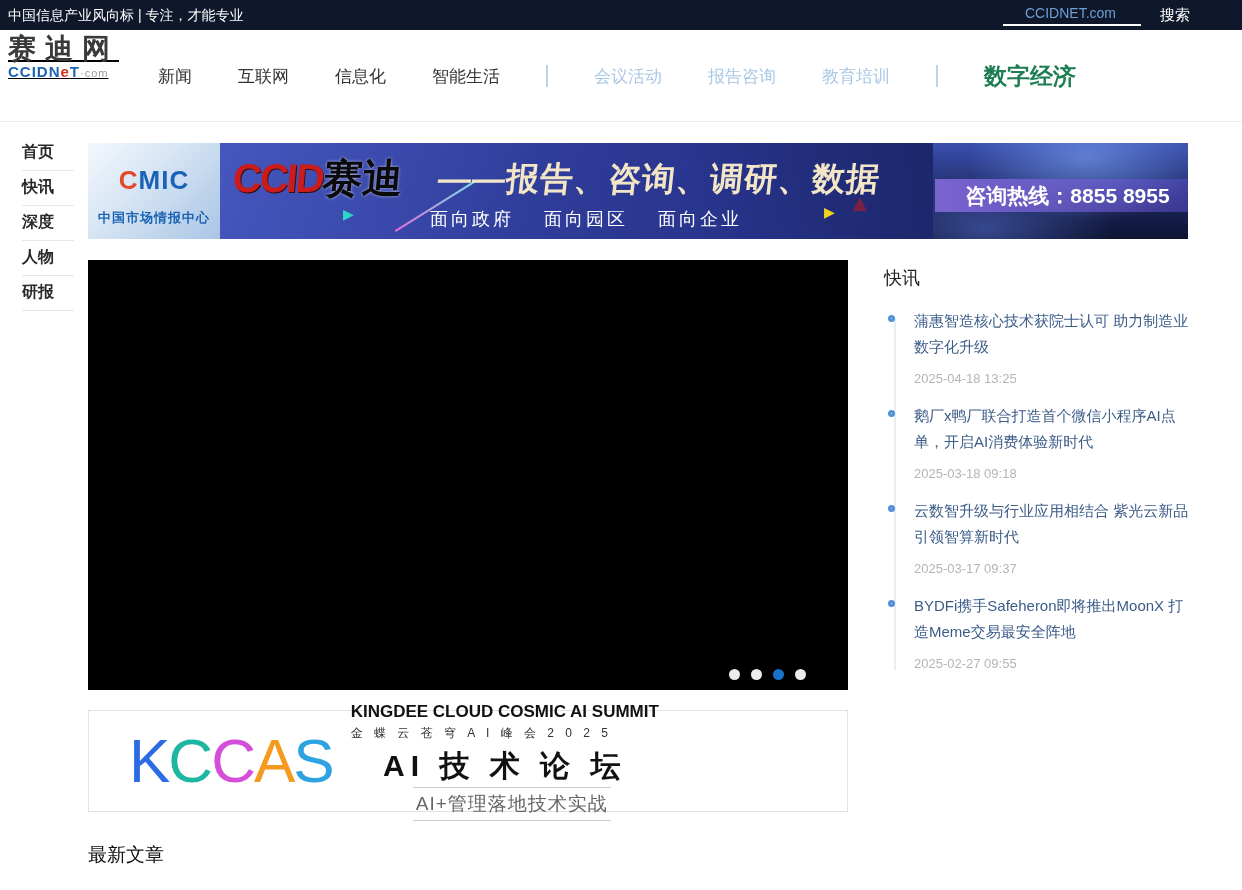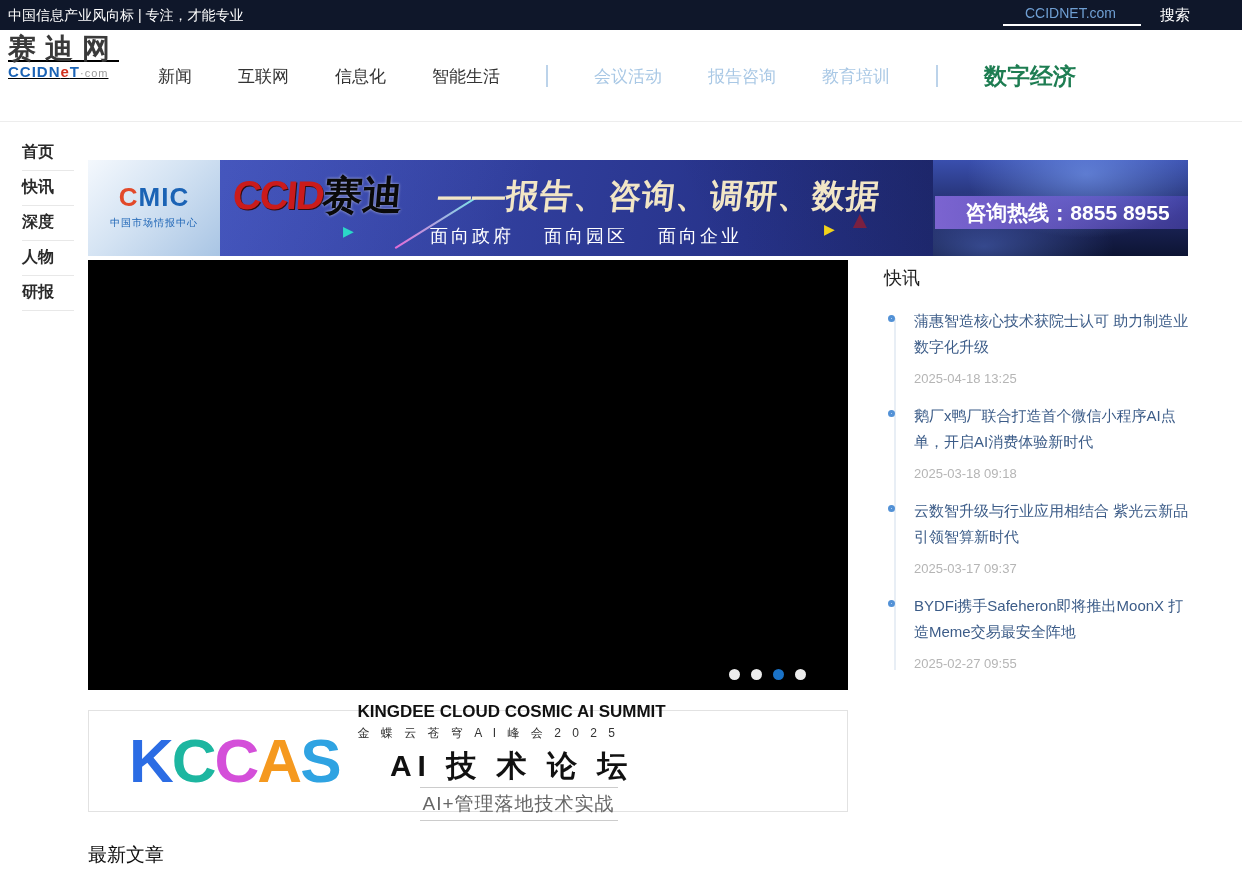--- a/index.html
+++ b/index.html
@@ -26,30 +26,30 @@
   .nav-item { font-size:17px; color:#333; cursor:pointer; white-space:nowrap; }
   .nav-item.light { color:#a9c8e5; }
   .nav-divider { width:2px; height:22px; background:#bcd3ea; }
   .nav-item.highlight { font-family:"Liberation Serif","DejaVu Serif",serif; font-weight:bold; font-size:23px; color:#1e7d52;text-align:center; }
 
   
   #sidenav { position:absolute; left:0; top:136px; width:88px; }
   .side-item { display:block; width:52px; margin-left:22px; padding:6px 0 7px; border-bottom:1px solid #e8e8e8; font-size:16px; font-weight:600; color:#2a2a2a; cursor:pointer; }
 
   
-  #adbanner { position:absolute; left:88px; top:160px; width:1100px; height:96px; overflow:hidden; cursor:pointer;
+  #adbanner { position:absolute; left:88px; top:143px; width:1100px; height:96px; overflow:hidden; cursor:pointer;
     background:
       linear-gradient(115deg, rgba(110,130,230,.35) 0%, rgba(0,0,0,0) 40%),
       linear-gradient(245deg, rgba(15,20,60,.55) 0%, rgba(0,0,0,0) 45%),
       linear-gradient(100deg,#3b4cb8 0%,#32409f 35%,#27338a 60%,#1b2566 100%); }
   .cmic-box { position:absolute; left:0; top:0; width:132px; height:96px; z-index:3; text-align:center;
     background:linear-gradient(135deg,#f4f8fd 0%,#d4e3f3 45%,#a9c5e4 100%); }
   .cmic-word { margin-top:24px; font-size:26px; font-weight:900; color:#1b63b5; letter-spacing:1px; line-height:26px; }
   .cmic-word .c { color:#e2492a; }
-  .cmic-caption { font-size:10px; font-weight:normal; color:#1b63b5; letter-spacing:1px; margin-top:6px; }
+  .cmic-caption { font-size:13px; font-weight:bold; color:#1b63b5; letter-spacing:1px; margin-top:16px; }
   .city { position:absolute; right:0; top:0; width:255px; height:96px; z-index:1;
     background:
       radial-gradient(ellipse at 60% 15%, rgba(130,170,255,.55), transparent 55%),
       radial-gradient(ellipse at 20% 90%, rgba(90,120,220,.5), transparent 45%),
       linear-gradient(180deg,#3a4fae 0%,#1a2356 65%,#0d1433 100%); }
   .brand { position:absolute; left:145px; top:8px; z-index:2; font-size:40px; font-weight:900; transform:skewX(-5deg); white-space:nowrap; }
   .brand .red { color:#cb1b1b; text-shadow:1px 1px 0 #320d0d; letter-spacing:-2px; }
   .brand .black { color:#0a0a0a; text-shadow:0 0 3px rgba(255,255,255,.65); }
   .headline { position:absolute; left:350px; top:14px; z-index:2; font-size:33px; font-weight:900; color:#f2e6c6; letter-spacing:1px; transform:skewX(-6deg); white-space:nowrap; }
   .audiences { position:absolute; left:342px; top:64px; z-index:2; display:flex; gap:30px; }
@@ -75,21 +75,21 @@
   .news-title { font-size:18px; color:#222; margin:8px 0 18px 0; }
   .news-list { position:relative; }
   .timeline-line { position:absolute; left:10px; top:10px; height:352px; width:2px; background:#e8eef5; }
   .news-item { position:relative; padding-left:30px; }
   .bullet { position:absolute; left:4px; top:7px; width:7px; height:7px; border:3px solid #5291d6; border-radius:50%; background:#d8e6f4; }
   .news-item-title { font-size:15px; line-height:26px; color:#3c5c88; cursor:pointer; }
   .news-item-time { font-size:13px; color:#b5b5b5; margin:11px 0 17px; }
 
   
   #summit { position:absolute; left:88px; top:710px; width:760px; height:102px; background:#fff; border:1px solid #e2e2e2; display:flex; align-items:center; cursor:pointer; }
-  .summit-logo { margin-left:40px; font-size:62px; font-weight:700; letter-spacing:-2px; line-height:62px; white-space:nowrap; }
+  .summit-logo { margin-left:40px; font-size:62px; font-weight:400; letter-spacing:-2px; line-height:62px; white-space:nowrap; }
   .sl0 { color:#2b6ce4; } .sl1 { color:#1db6a0; } .sl2 { color:#d44fd9; } .sl3 { color:#f5991f; } .sl4 { color:#2fa3e2; }
   .summit-text { margin-left:18px; }
   .summit-title-en { font-size:17px; font-weight:800; color:#111; white-space:nowrap; }
   .summit-subtitle { font-size:12px; color:#333; letter-spacing:4px; margin-top:3px; white-space:nowrap; }
   .summit-row { display:flex; align-items:center; margin-top:4px;flex-direction:column; }
   .summit-title-cn { font-size:30px; font-weight:900; color:#111; letter-spacing:6px; white-space:nowrap; }
   .summit-tagline { margin-left:14px; font-size:19px; color:#666; border-top:1px solid #ccc; border-bottom:1px solid #ccc; padding:3px 3px; letter-spacing:1px; white-space:nowrap; }
 
   
   #latest { position:absolute; left:88px; top:842px; font-size:19px; color:#111; }

